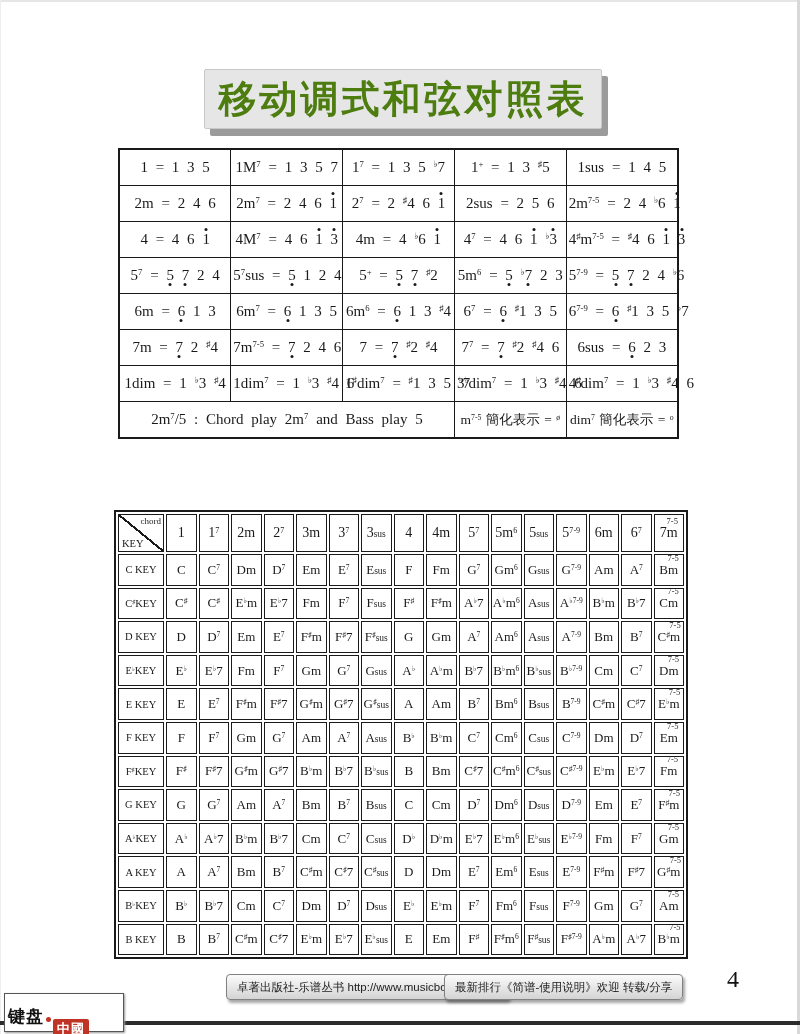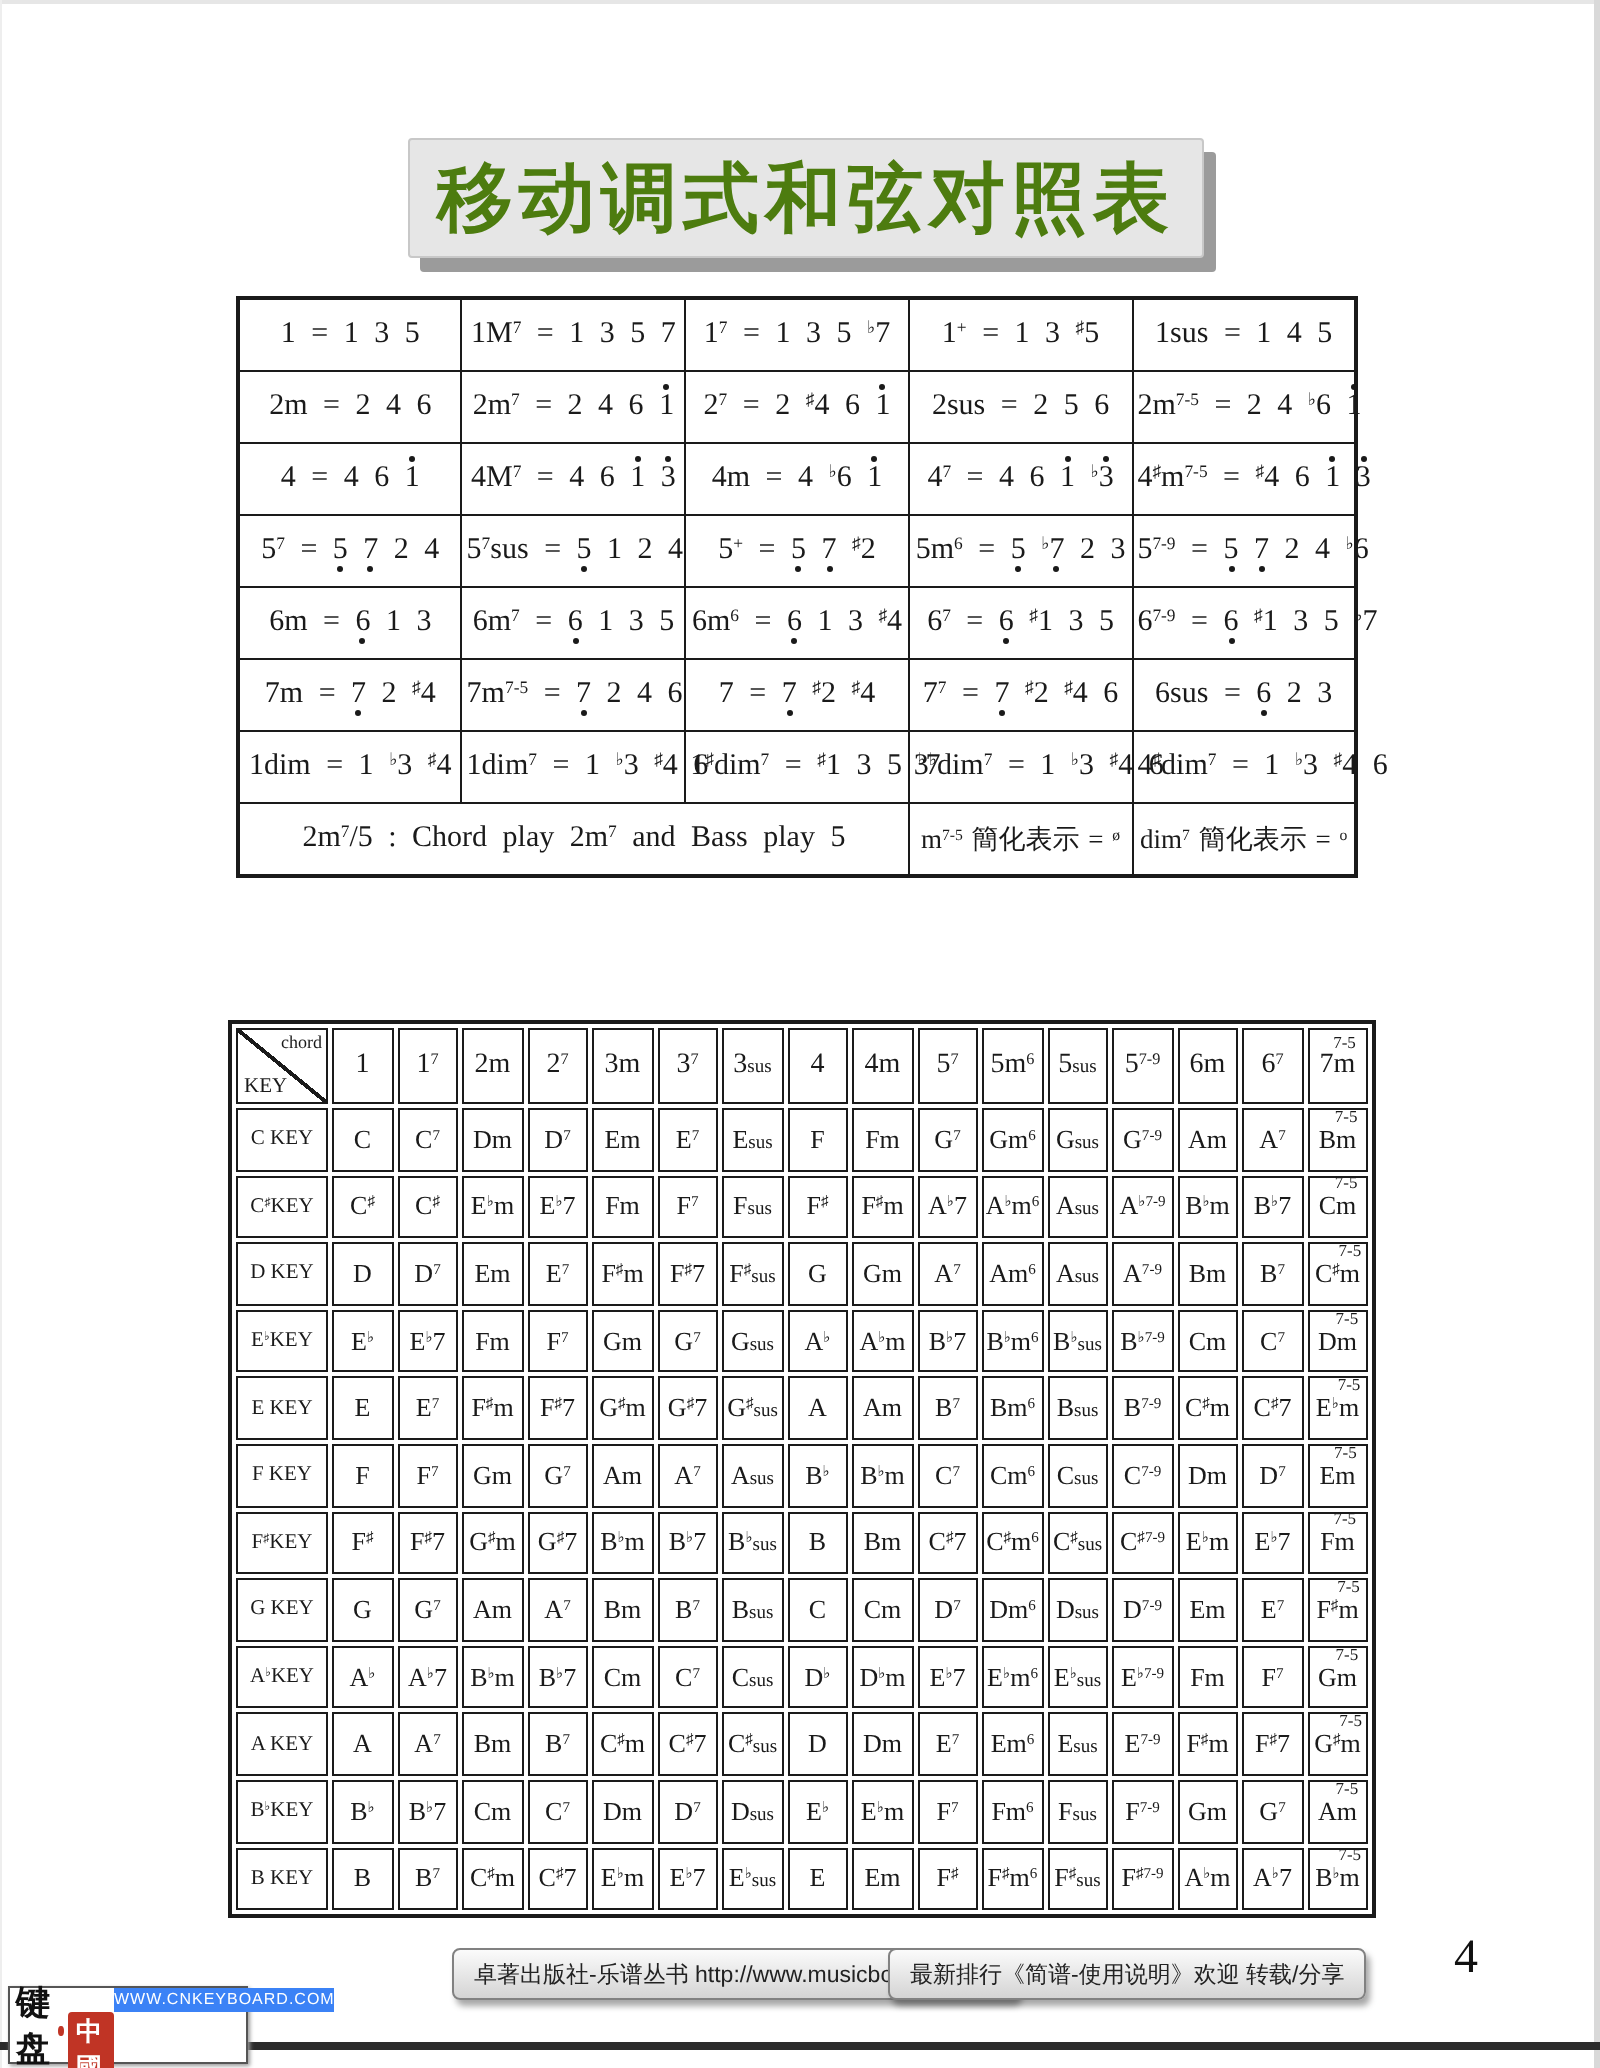--- a/index.html
+++ b/index.html
@@ -74,21 +74,21 @@
     font-family:"Liberation Sans","DejaVu Sans",sans-serif;font-size:11.5px;color:#222;
     white-space:nowrap;
   }
   #btn-left{left:226px;}
   #btn-right{left:444px;}
   .page-num{position:absolute;left:727px;top:966px;font-size:24px;color:#111;}
 
   #logo{
     position:absolute;left:4px;top:993px;width:118px;height:37px;
     border:1px solid #555;background:#fff;box-shadow:1px 1px 2px #999;z-index:5;
-    display:flex;flex-direction:row;
+    display:flex;flex-direction:column;gap:24px;
   }
   .logo-top{flex:1;display:flex;align-items:center;padding-left:3px;}
   .logo-kb{font-family:"Liberation Sans","DejaVu Sans",sans-serif;font-weight:bold;font-size:17px;color:#111;letter-spacing:1px;}
   .logo-dot{width:5px;height:5px;background:#c03425;border-radius:50%;margin:6px 2px 0 2px;}
   .logo-cn{background:#c03425;color:#fff;font-family:"Liberation Sans","DejaVu Sans",sans-serif;
     font-weight:bold;font-size:13px;padding:1px 4px;border-radius:2px;letter-spacing:1px;margin-top:25px;}
   .logo-bar{height:12px;background:#3b82f6;color:#fff;text-align:center;
     font-family:"Liberation Sans","DejaVu Sans",sans-serif;font-size:8px;line-height:12px;letter-spacing:.5px;}
 
   .bottom-rule{position:absolute;left:0;top:1021px;width:100%;height:4px;background:#2b2b2b;}

